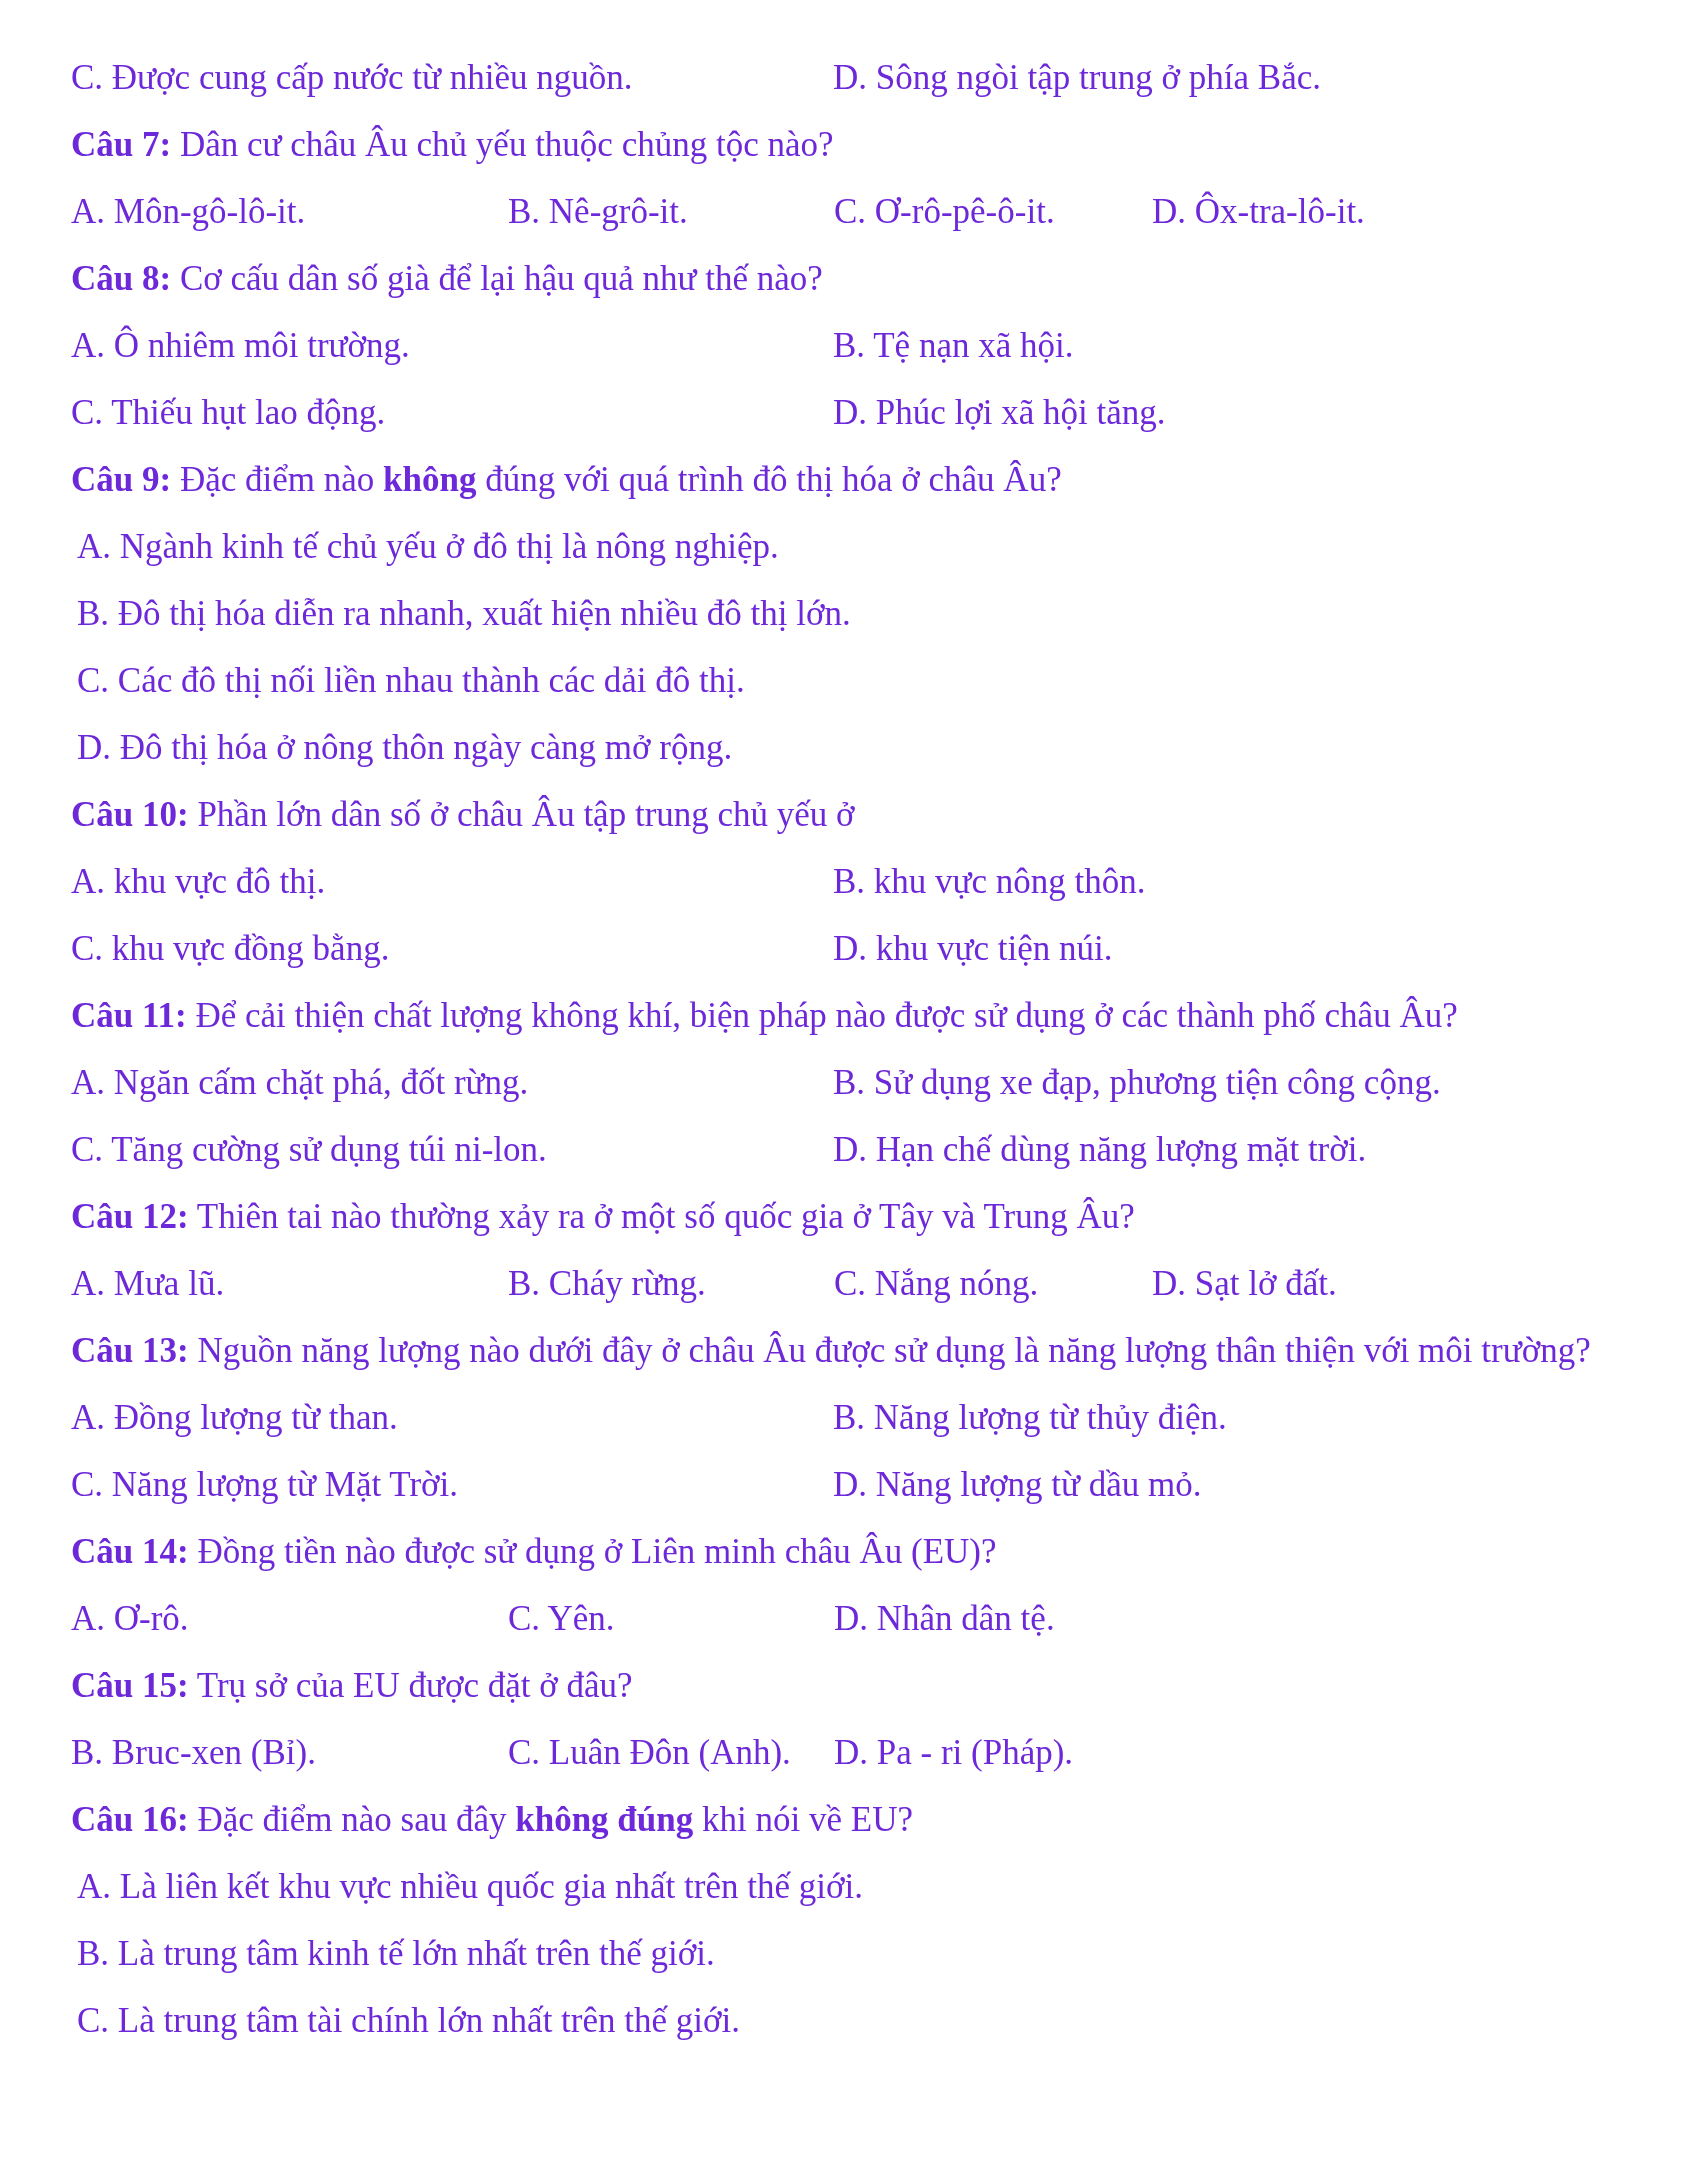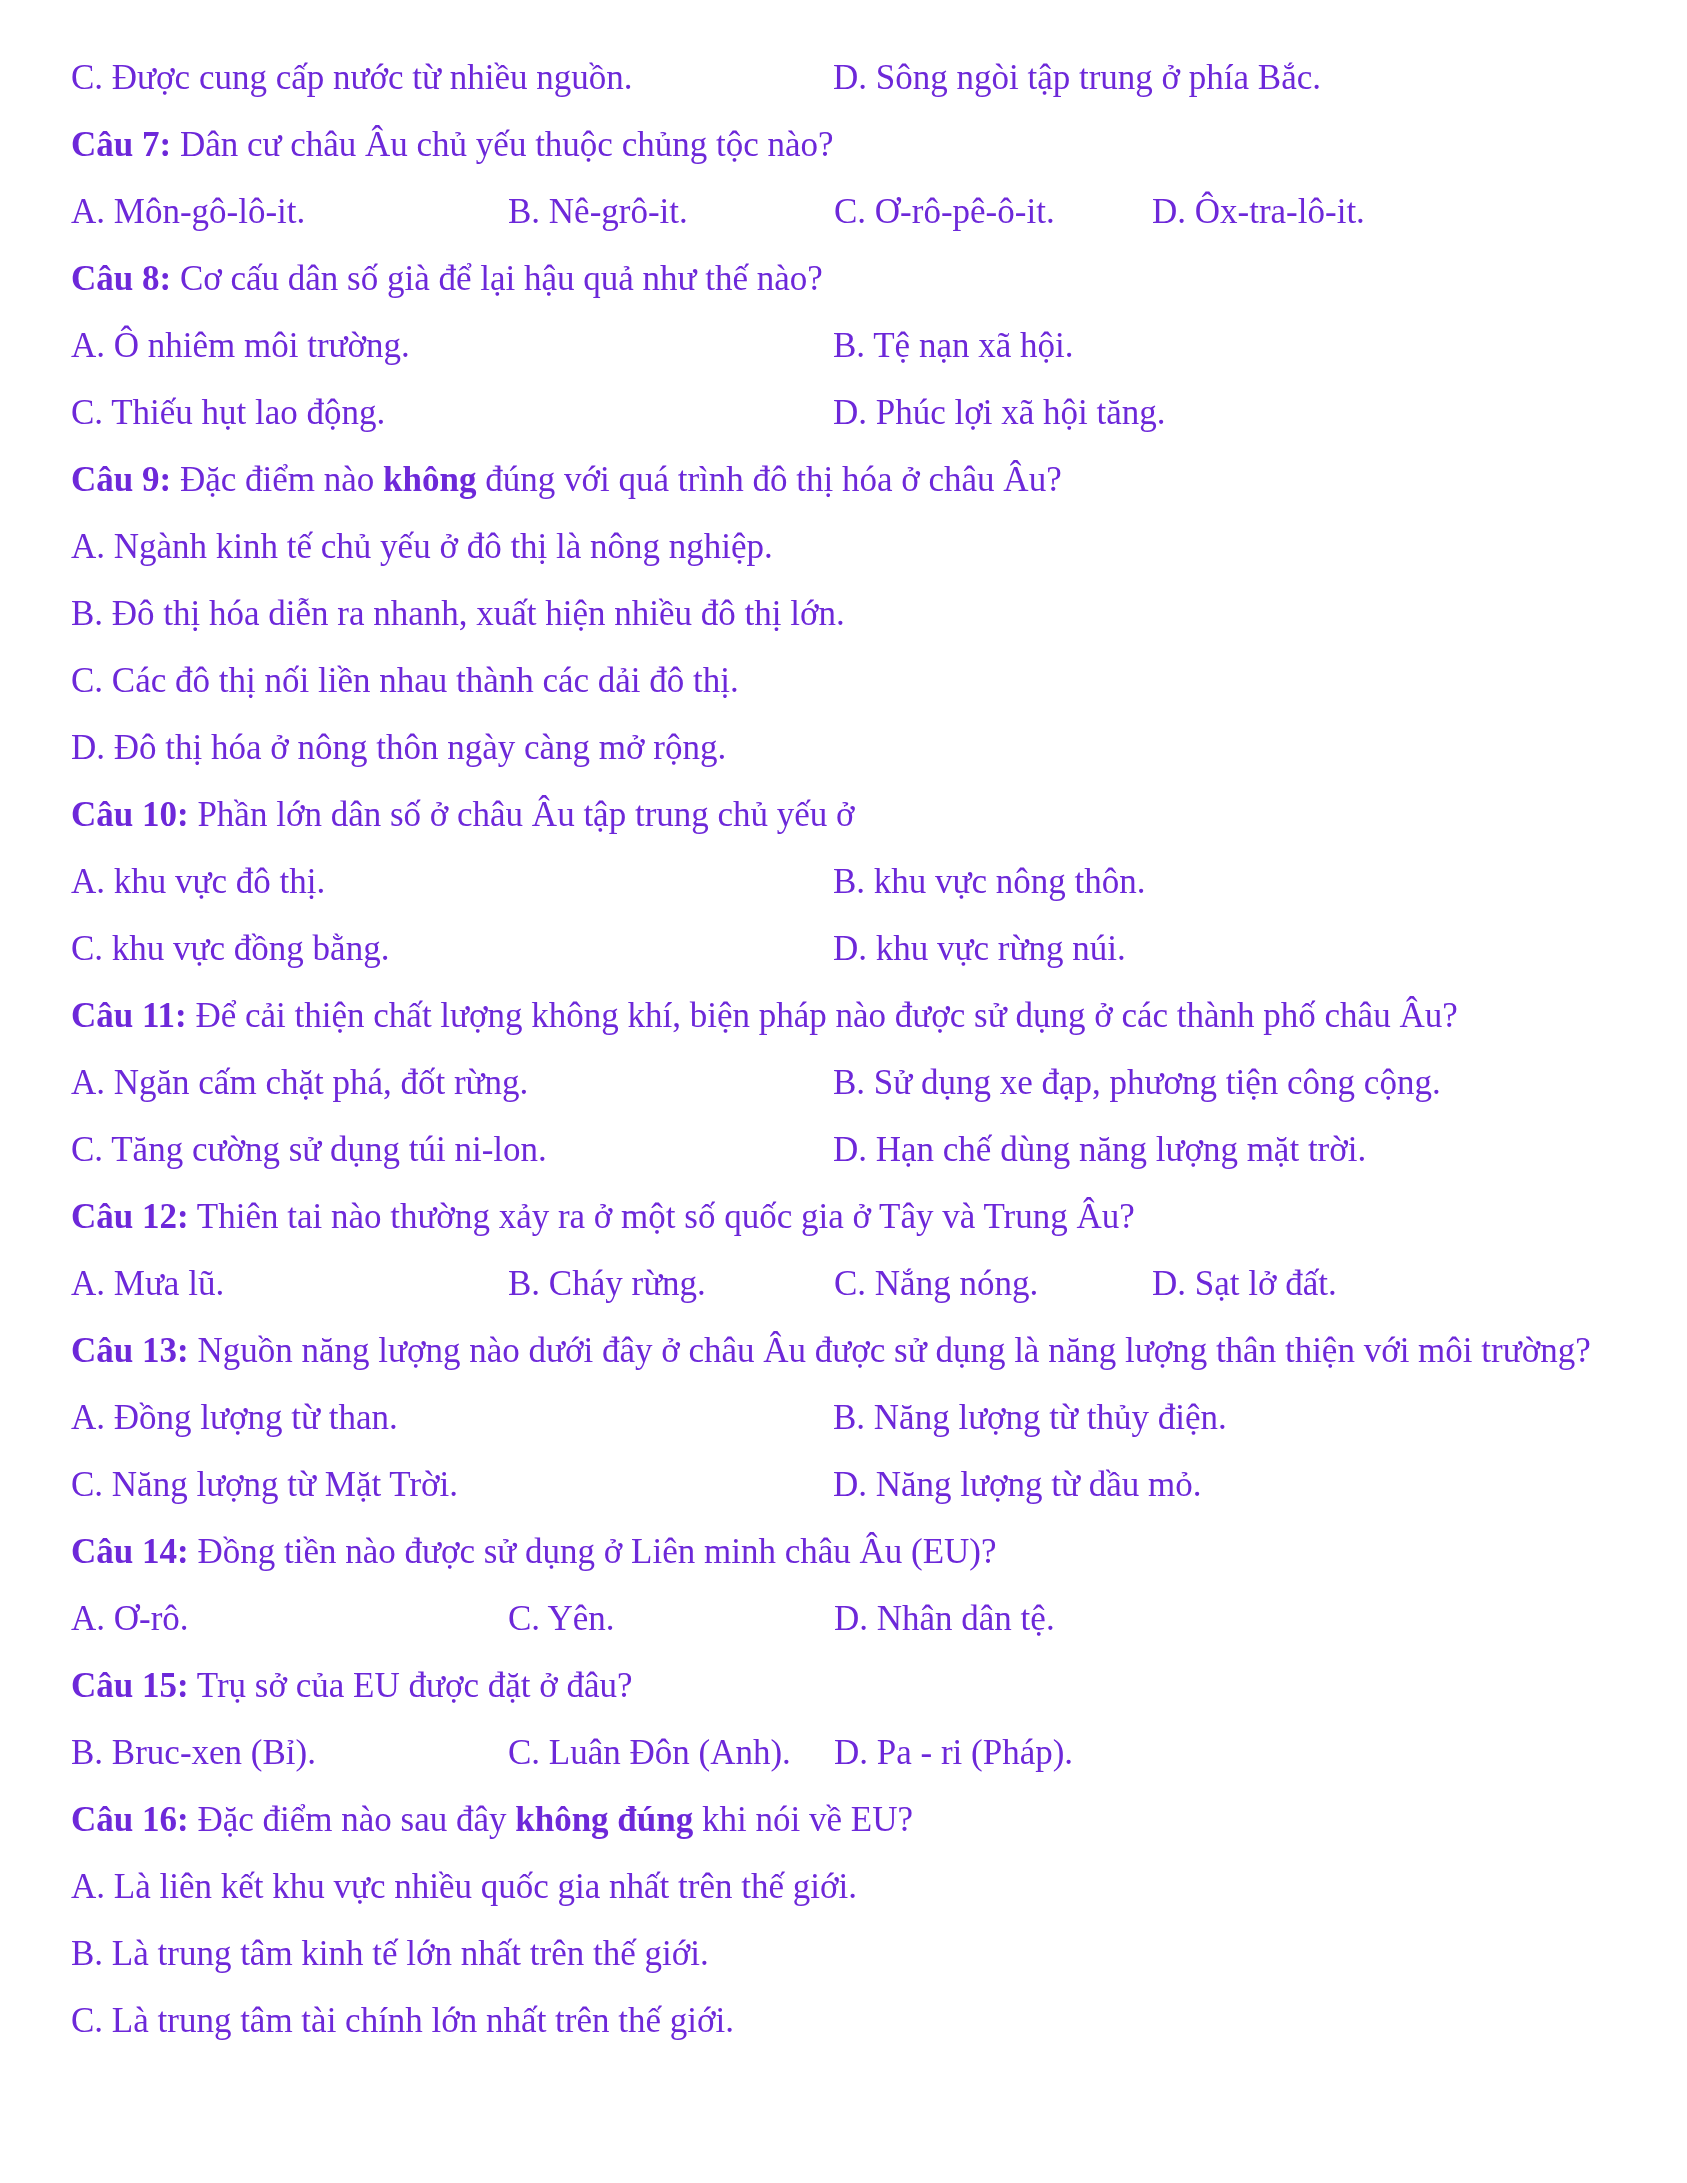--- a/index.html
+++ b/index.html
@@ -30,20 +30,21 @@
     display: grid;
   }
   .opts.two {
     grid-template-columns: 762px 1fr;
   }
   .opts.four {
     grid-template-columns: 437px 326px 318px 1fr;
   }
   .opts.stacked {
     grid-template-columns: 1fr;
+    margin-left: 6px;
   }
   .opts span {
     white-space: nowrap;
     overflow: visible;
   }
 </style>
 </head>
 <body>
 
 <div class="page">
@@ -75,21 +76,21 @@
         <span>C. Các đô thị nối liền nhau thành các dải đô thị.</span>
         <span>D. Đô thị hóa ở nông thôn ngày càng mở rộng.</span>
       </div>
       <p class="block q"><b>Câu 10:</b><span> Phần lớn dân số ở châu Âu tập trung chủ yếu ở</span></p>
       <div class="block opts two">
         <span>A. khu vực đô thị.</span>
         <span>B. khu vực nông thôn.</span>
       </div>
       <div class="block opts two">
         <span>C. khu vực đồng bằng.</span>
-        <span>D. khu vực rừng núi.</span>
+        <span>D. khu vực tiện núi.</span>
       </div>
       <p class="block q"><b>Câu 11:</b><span> Để cải thiện chất lượng không khí, biện pháp nào được sử dụng ở các thành phố châu Âu?</span></p>
       <div class="block opts two">
         <span>A. Ngăn cấm chặt phá, đốt rừng.</span>
         <span>B. Sử dụng xe đạp, phương tiện công cộng.</span>
       </div>
       <div class="block opts two">
         <span>C. Tăng cường sử dụng túi ni-lon.</span>
         <span>D. Hạn chế dùng năng lượng mặt trời.</span>
       </div>

